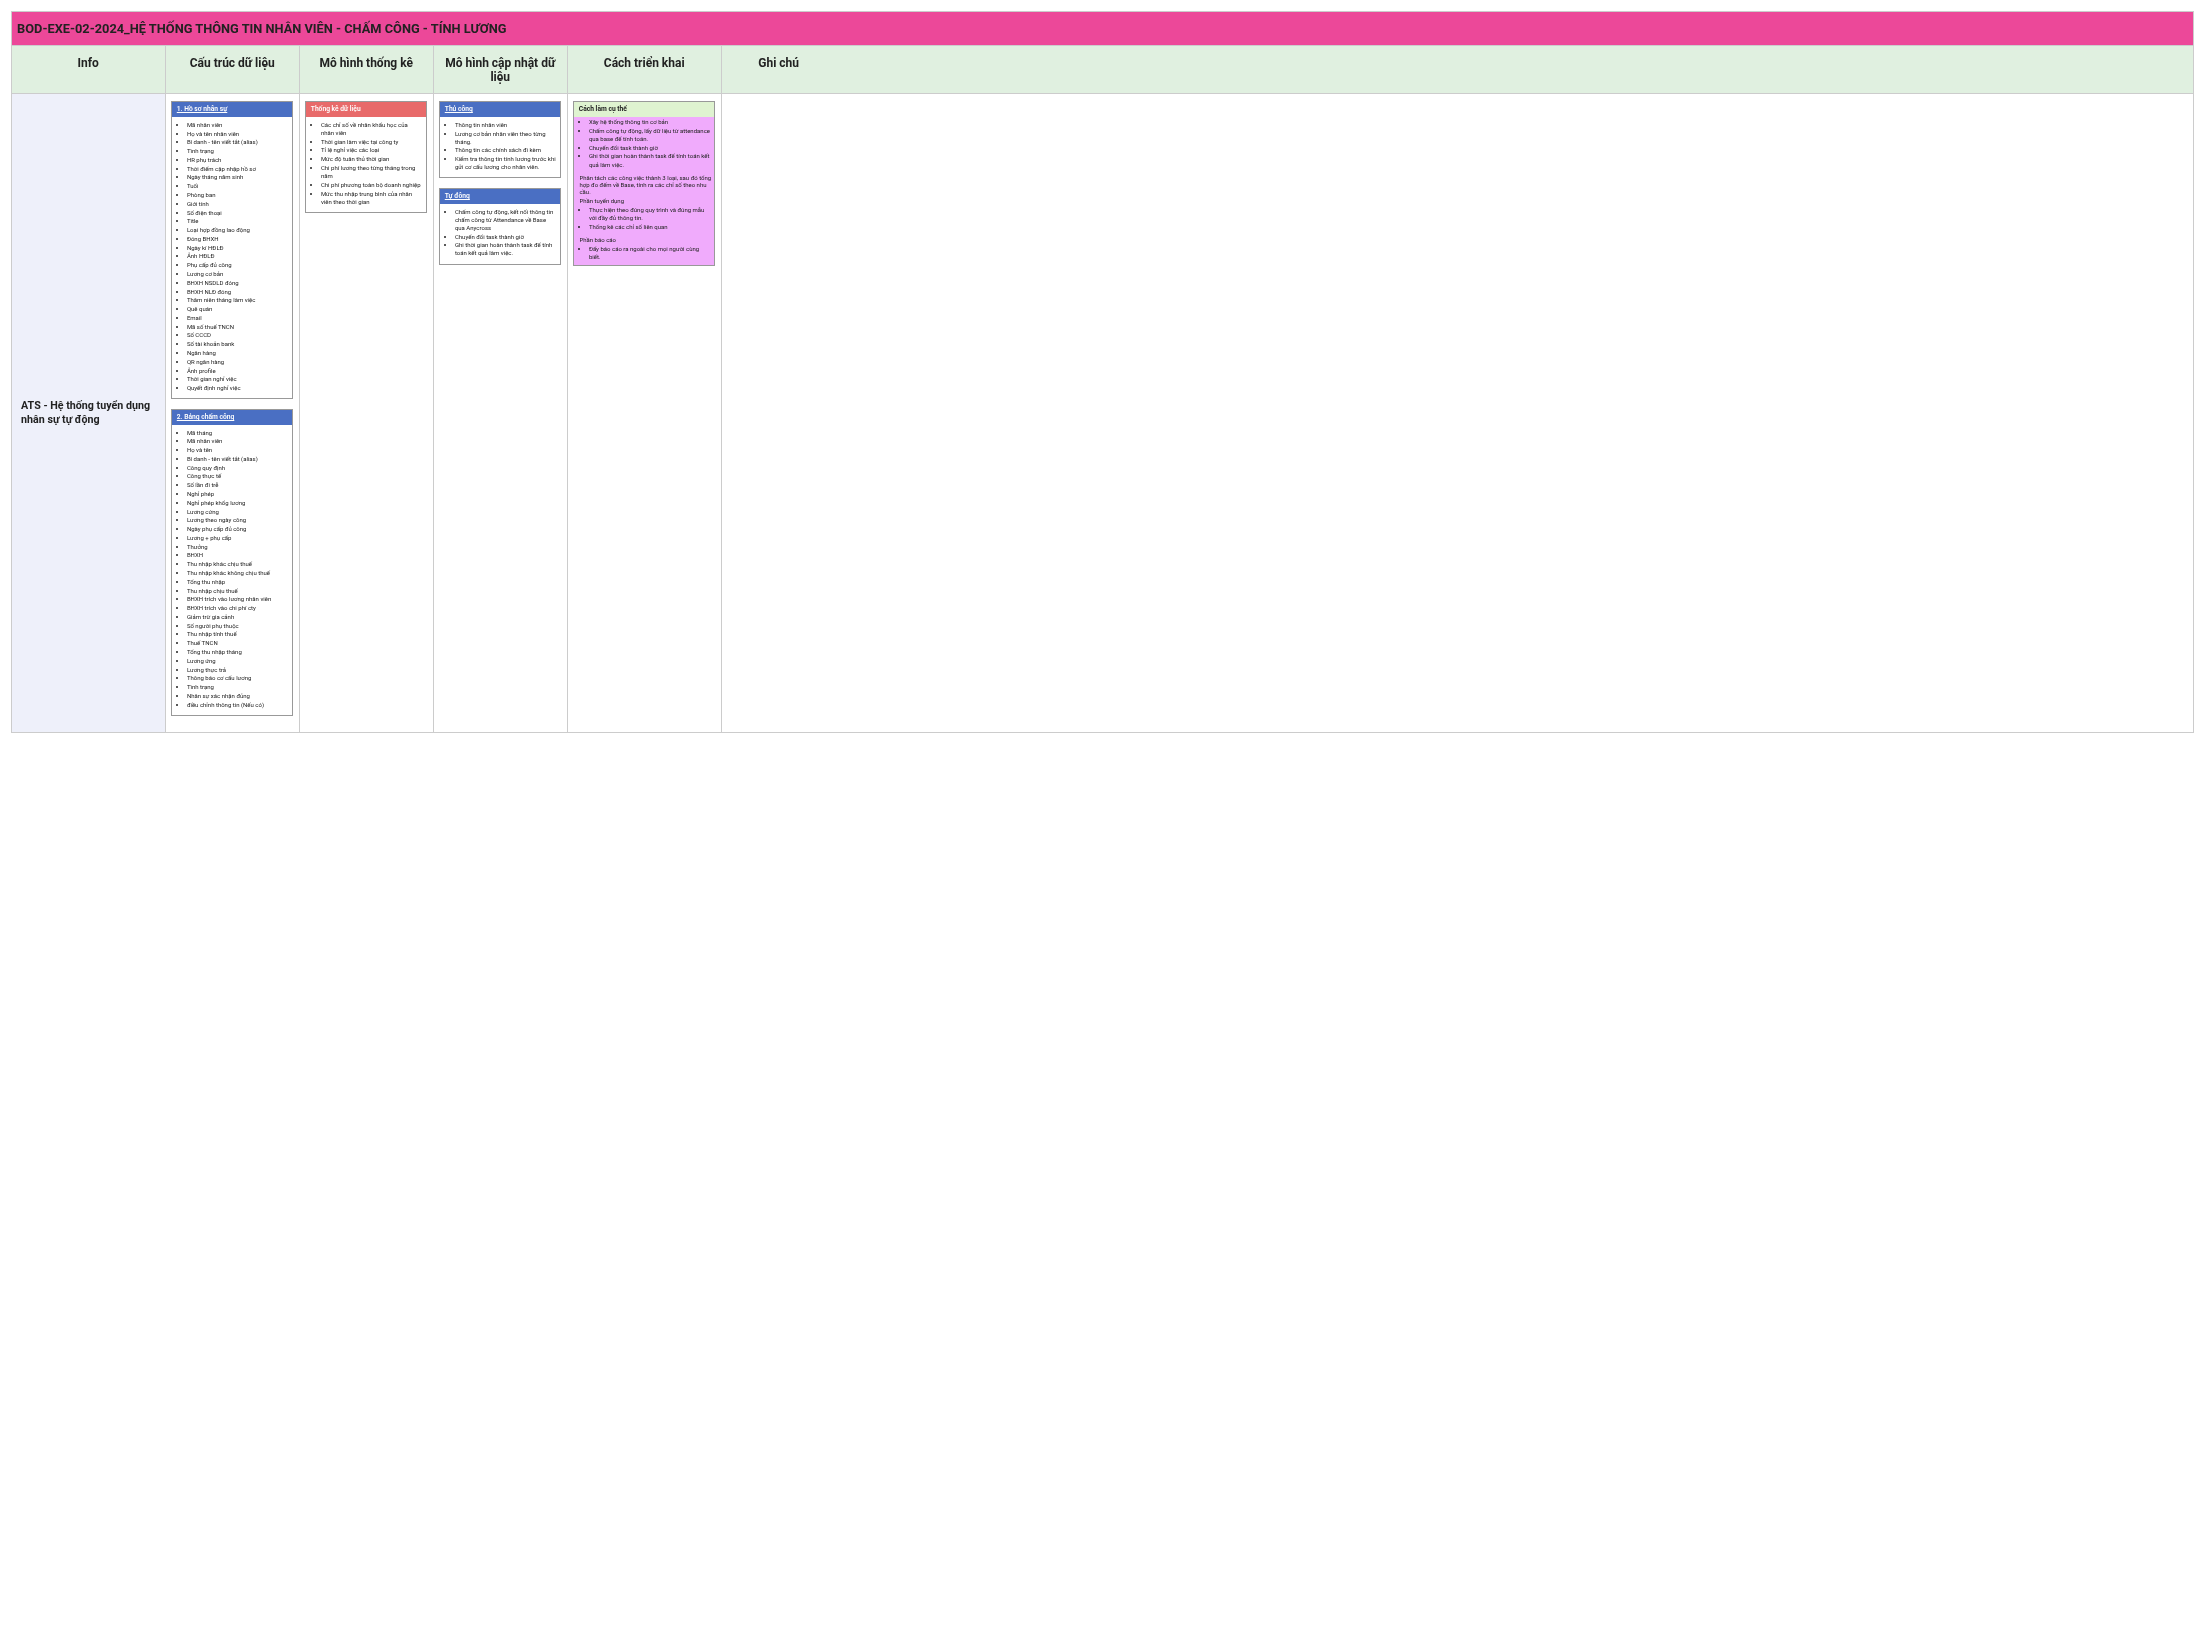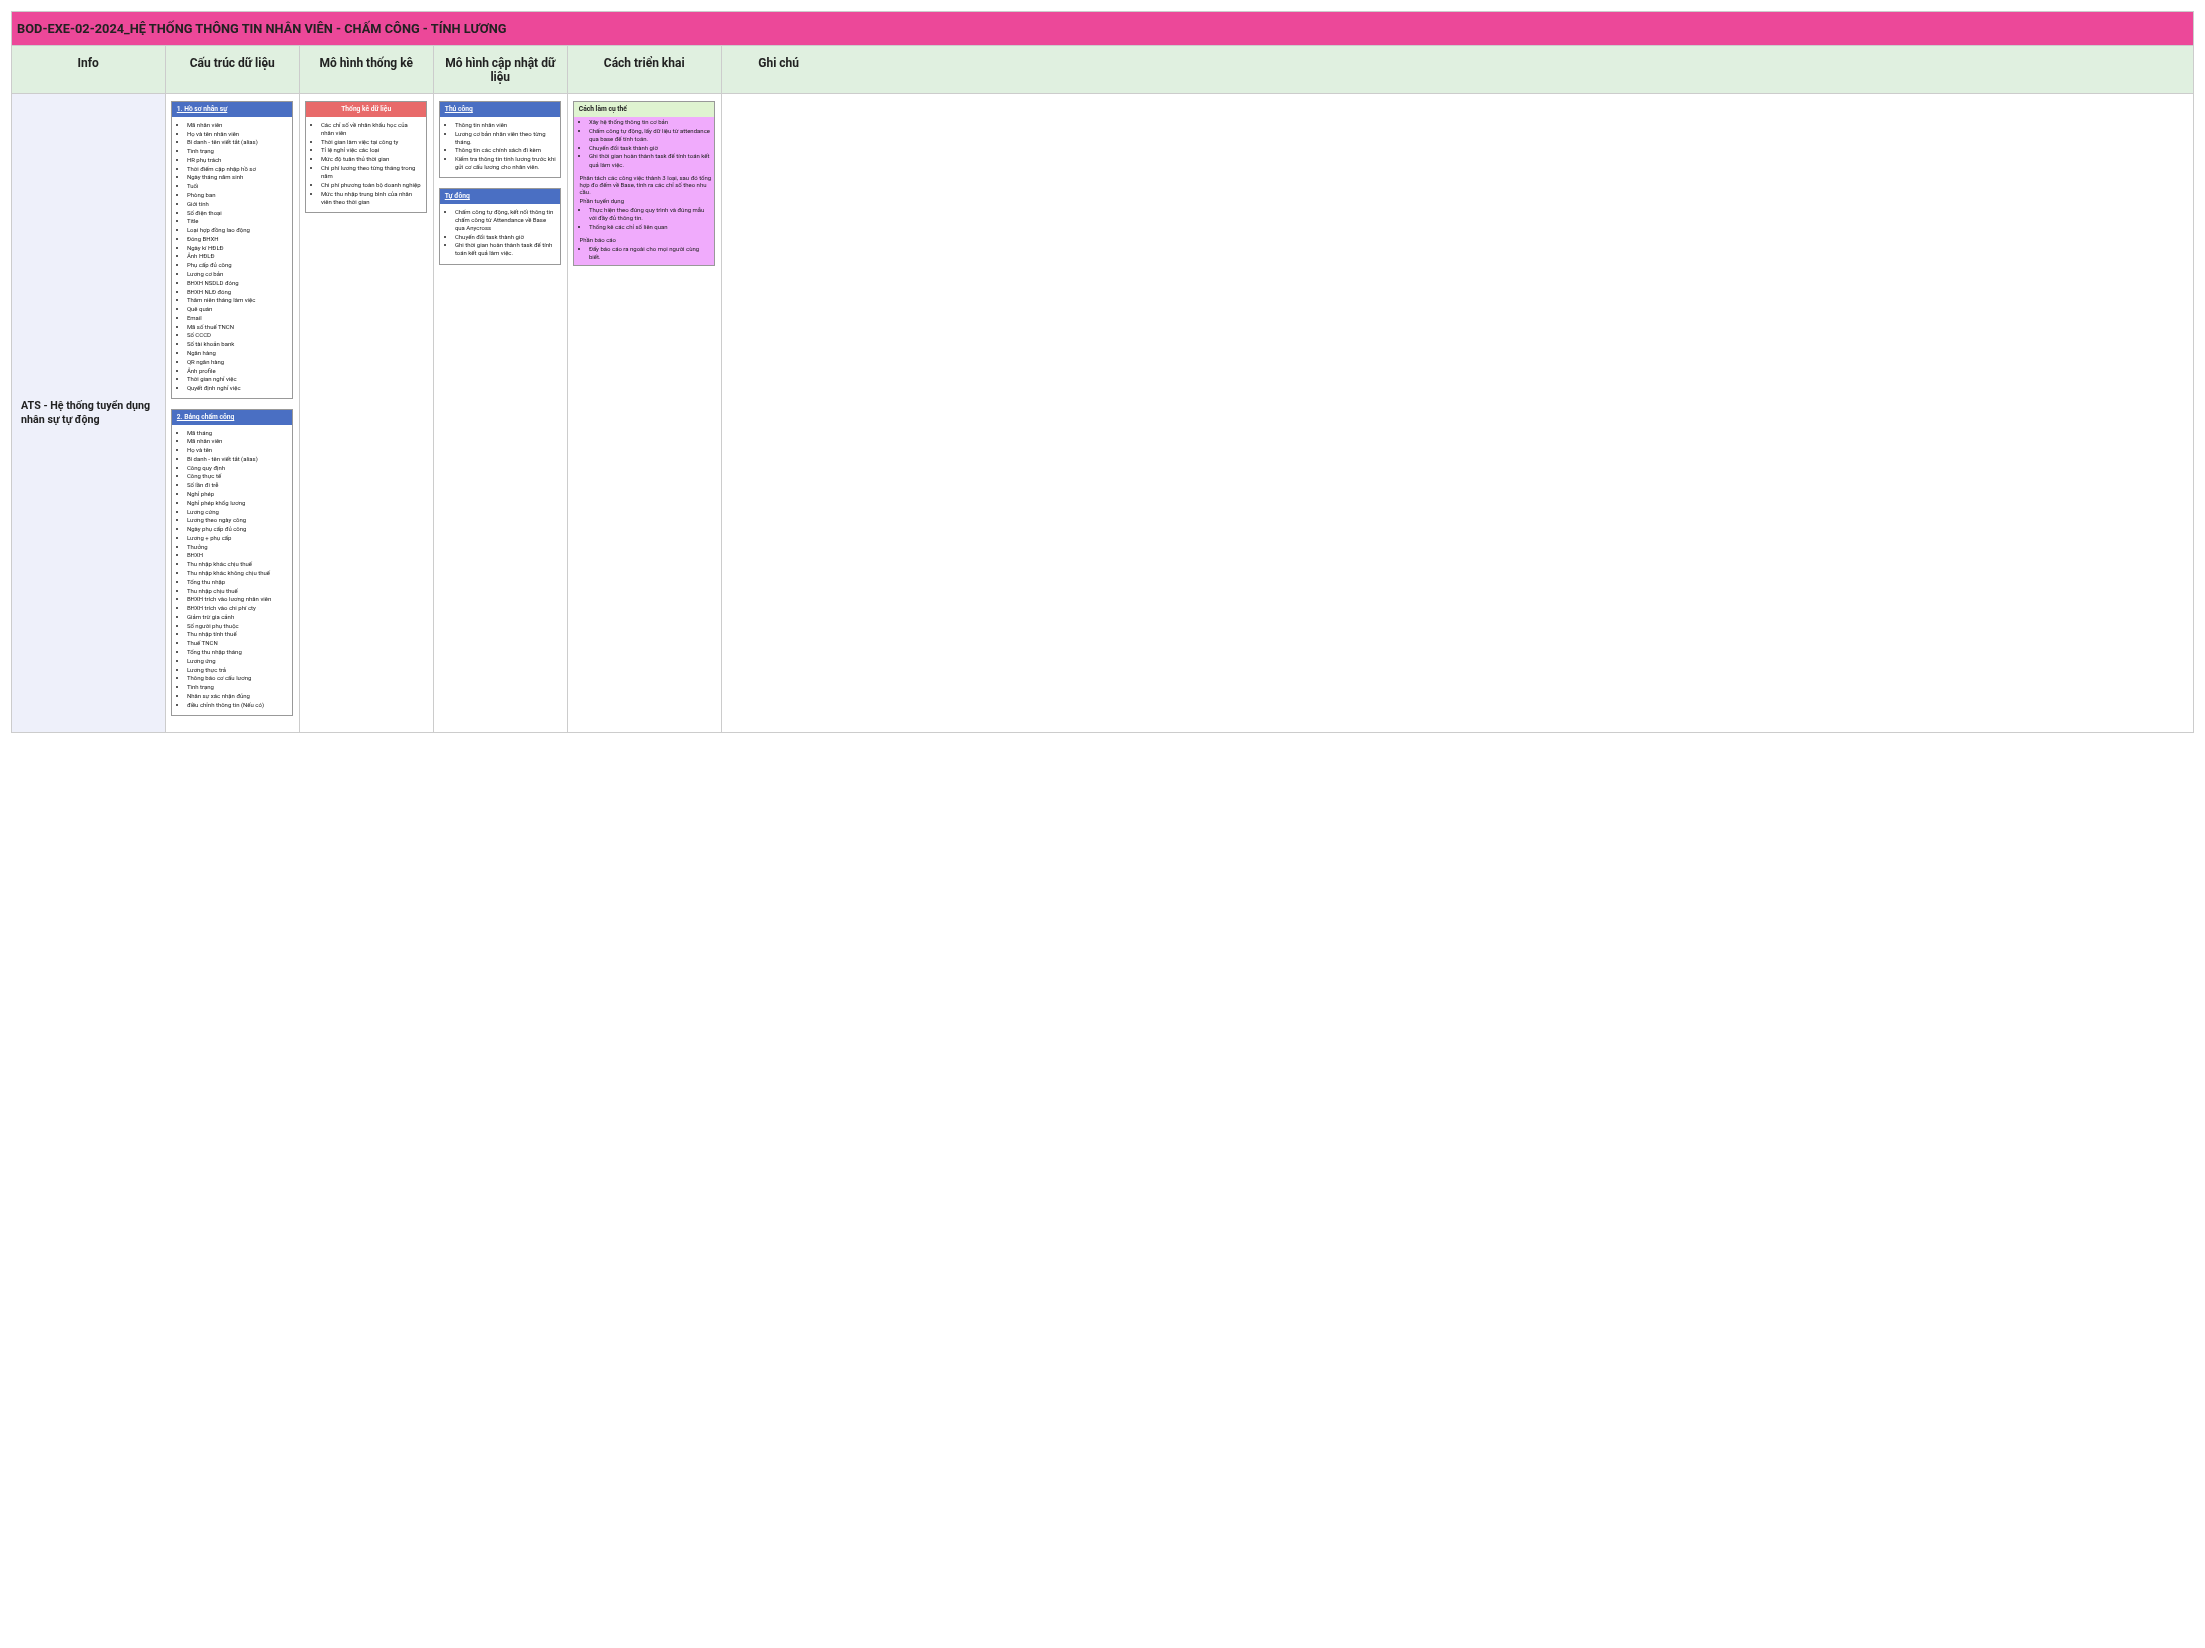--- a/index.html
+++ b/index.html
@@ -11,21 +11,21 @@
 .header-row > div { padding: 9.4px 5.4px; text-align: center; font-weight: 700; font-size: 12px; border-right: 0.7px solid #ccc; }
 .header-row > div:last-child { border-right: none; text-align: center; }
 .body-row { display: grid; grid-template-columns: 154px 134px 134px 134px 154px 114px; align-items: stretch; min-height: 564px; }
 .body-row > div { border-right: 0.7px solid #ccc; padding: 6.7px 5.4px; }
 .body-row > div:last-child { border-right: none; }
 .info-col { background: #eef0fa; display: flex; align-items: center; justify-content: flex-end; }
 .info-col .info-text { font-size: 10.7px; font-weight: 700; line-height: 1.3; padding: 0 4px; }
 .card { border: 0.7px solid #999; margin-bottom: 9.4px; background: #fff; }
 .card-h { color: #fff; font-weight: 600; padding: 3.4px 4.7px; font-size: 6.7px; }
 .hblue { background: #4a6fc3; text-decoration: underline; }
-.hred { background: #e86a6a; text-align: center; }
+.hred { background: #e86a6a; }
 .hgreen { background: #dff3d0; color: #222; font-weight: 700; }
 .card ul { list-style: disc; padding: 4px 4px 5.4px 14.8px; }
 .card ul li { font-size: 6px; line-height: 1.35; margin-bottom: 0.7px; }
 .impl .group-title { font-size: 6px; font-weight: 400; margin: 2px 0 0.7px 5.4px; }
 .impl ul { list-style: disc; padding: 1.3px 4px 2.7px 14.8px; }
 .impl ul li { font-size: 6px; line-height: 1.35; margin-bottom: 0.7px; }
 .impl { border: 0.7px solid #999; background: #f0abfc; }
 </style>
 </head>
 <body>

